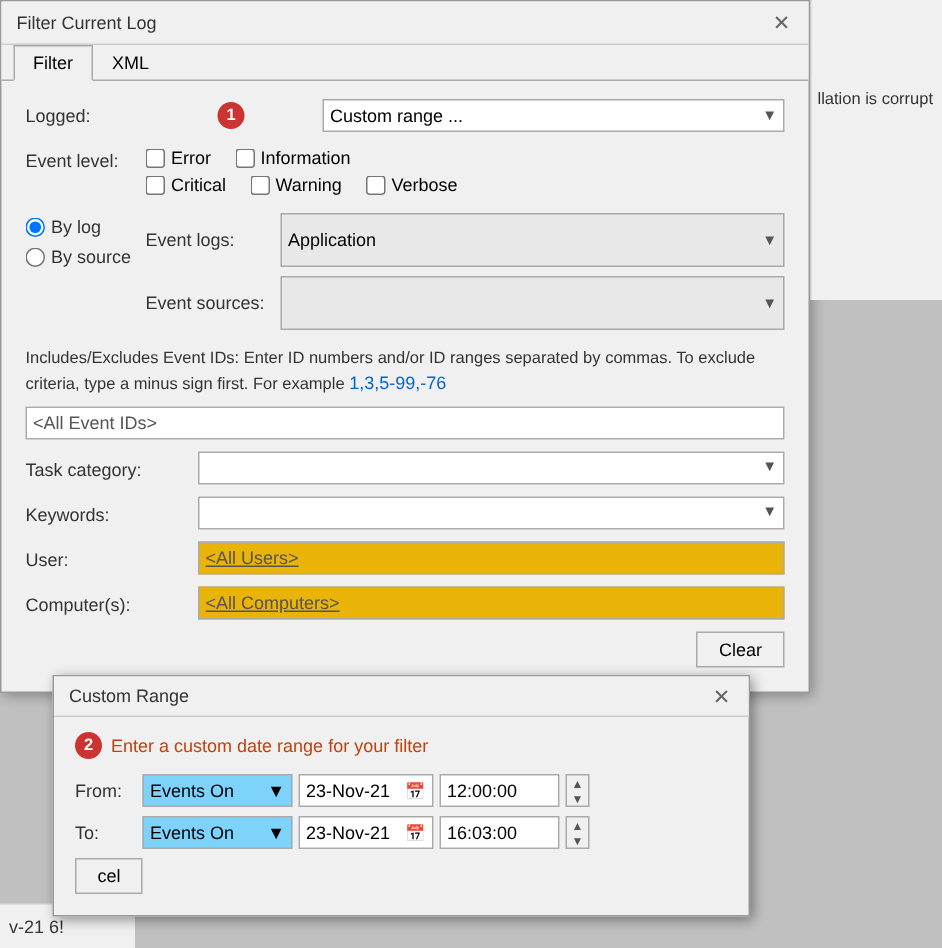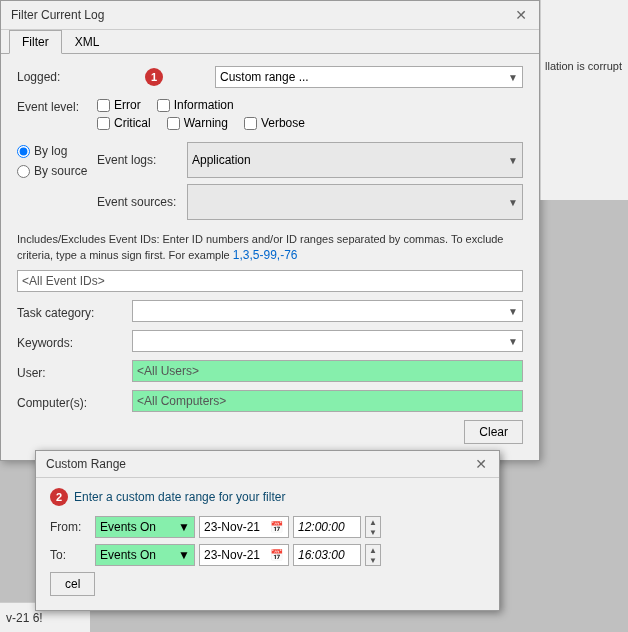--- a/index.html
+++ b/index.html
@@ -153,25 +153,26 @@
       justify-content: space-between;
       padding: 0 4px;
       font-size: 12px;
     }
     .select-arrow { font-size: 10px; color: #555; }
 
     
     .text-field {
       width: 100%;
       height: 22px;
-      background: #86efac;
+      background: #eab308;
       border: 1px solid #aaa;
       padding: 2px 4px;
       font-size: 12px;
       color: #555;
+      text-decoration: underline;
     }
 
     
     .buttons-row {
       display: flex;
       justify-content: flex-end;
       margin-top: 8px;
       margin-bottom: 4px;
     }
     .btn {
@@ -210,52 +211,51 @@
       border-radius: 50%;
       color: white;
       font-size: 11px;
       font-weight: bold;
       display: inline-flex;
       align-items: center;
       justify-content: center;
       margin-right: 6px;
       flex-shrink: 0;
     }
-    .cr-desc { font-size: 12px; color: #0c4a6e; }
+    .cr-desc { font-size: 12px; color: #c2410c; }
 
     .cr-row { display: flex; align-items: center; margin-bottom: 6px; }
     .cr-label { width: 45px; color: #333; font-size: 12px; }
     .cr-events-dropdown {
       width: 100px;
       height: 22px;
-      background: #86efac;
+      background: #7dd3fc;
       border: 1px solid #aaa;
       display: flex; align-items: center; justify-content: space-between;
       padding: 0 4px; font-size: 12px; cursor: pointer;
       margin-right: 4px;
     }
     .cr-date-field {
       width: 90px;
       height: 22px;
       background: white;
       border: 1px solid #aaa;
       display: flex; align-items: center; justify-content: space-between;
       padding: 0 4px; font-size: 12px;
       margin-right: 4px;
     }
     .cr-date-icon { font-size: 11px; color: #555; }
     .cr-time-field {
-      width: 68px;
+      width: 80px;
       height: 22px;
       background: white;
       border: 1px solid #aaa;
       display: flex; align-items: center; justify-content: space-between;
       padding: 0 4px; font-size: 12px;
       margin-right: 4px;
-      font-style: italic;
     }
     .cr-spinner {
       display: flex; flex-direction: column;
       border: 1px solid #aaa;
       height: 22px;
       width: 16px;
       background: #f0f0f0;
     }
     .cr-spin-up, .cr-spin-down {
       flex: 1; display: flex; align-items: center; justify-content: center;

